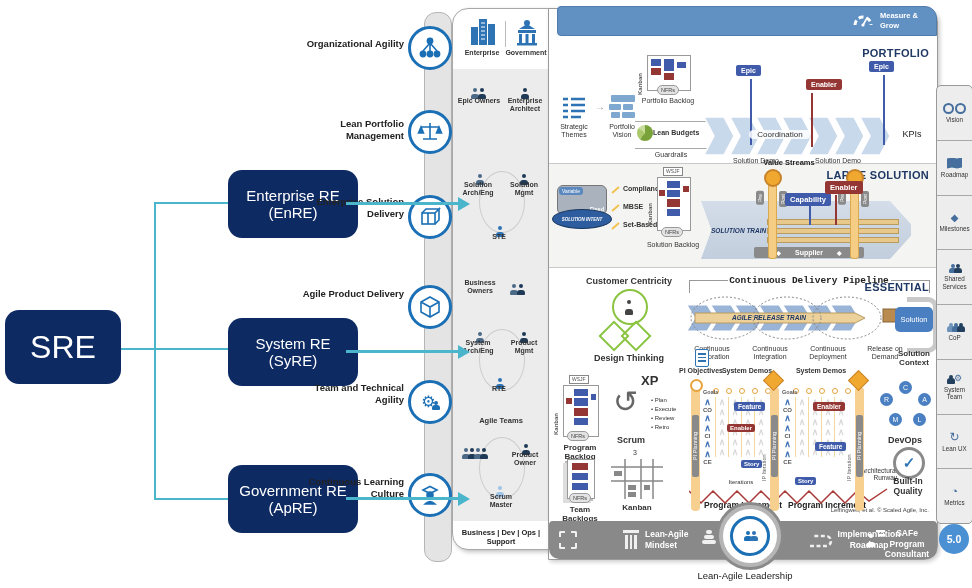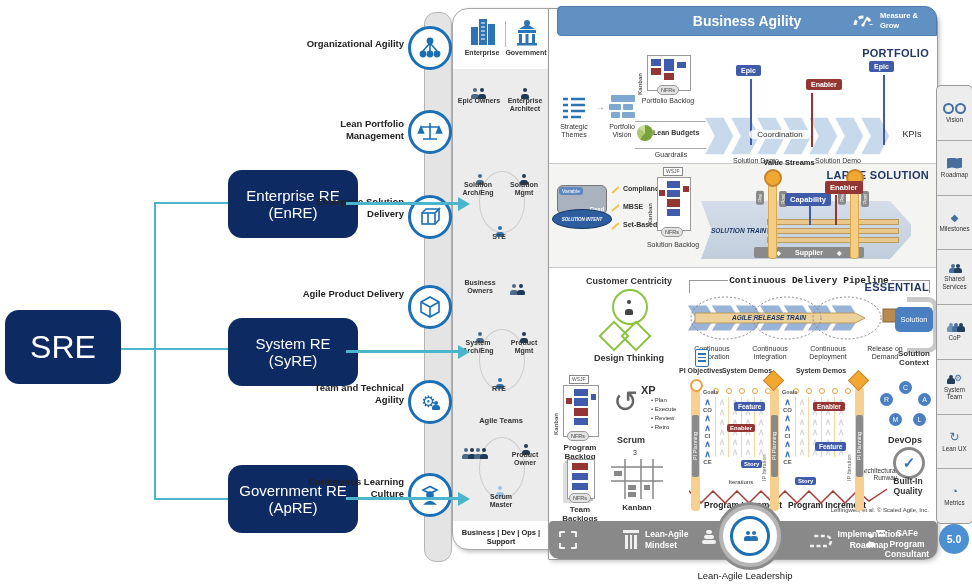--- a/index.html
+++ b/index.html
@@ -199,21 +199,20 @@
     <div class="lbl b" style="left:50px;top:442px;width:44px;">Product Owner</div>
     <span class="ab" style="left:42px;top:470px;color:#9dc3e6;"><span class="person"></span></span>
     <div class="lbl b" style="left:26px;top:484px;width:44px;">Scrum Master</div>
 
     <div class="lbl b" style="left:2px;top:520px;width:92px;font-size:7.5px;color:#222;">Business | Dev | Ops | Support</div>
   </div>
 
   <div class="ab" style="left:548px;top:8px;width:388px;height:550px;background:#fff;border:1px solid #9a9a9a;border-radius:0 14px 14px 0;box-shadow:2px 2px 4px rgba(0,0,0,.2);z-index:2;">
 
     <div class="ab" style="left:8px;top:-3px;right:0;height:28px;background:#6190c2;border:1px solid #4f7cab;border-radius:4px 12px 0 4px;z-index:3;">
-      <div class="ab b" style="left:0;right:0;top:6px;text-align:center;color:#fff;font-size:14px;">Business Agility</div>
       <span class="ab" style="right:62px;top:5px;">
           <svg width="22" height="15" viewBox="0 0 22 15">
             <path d="M3,13 A8,8 0 0 1 19,13" stroke="#fff" stroke-width="3" fill="none" stroke-dasharray="5 3"></path>
             <path d="M11,13 L15,6" stroke="#fff" stroke-width="1.6"></path>
             <circle cx="11" cy="13" r="1.6" fill="#fff"></circle>
           </svg>
         </span>
       <div class="ab b" style="right:8px;top:4px;width:48px;color:#fff;font-size:7.5px;line-height:1.3;">Measure &amp; Grow</div>
     </div>
 
@@ -401,21 +400,21 @@
 
     <div class="ab" style="left:18px;top:450px;width:26px;height:38px;background:#fff;border:1px solid #999;box-shadow:-4px 4px 0 #ddd,-2px 2px 0 #bbb;">
       <div class="bcell" style="left:4px;top:3px;width:16px;height:7px;background:#943634;"></div>
       <div class="bcell" style="left:4px;top:13px;width:16px;height:7px;background:#3f5ba9;"></div>
       <div class="bcell" style="left:4px;top:23px;width:16px;height:7px;background:#3f5ba9;"></div>
     </div>
     <div class="nfrs" style="left:20px;top:484px;">NFRs</div>
     <div class="lbl b" style="left:4px;top:496px;width:54px;font-size:8px;">Team Backlogs</div>
 
     <span class="ab" style="left:64px;top:378px;font-size:30px;line-height:30px;color:#666;transform:scaleX(-1);">↻</span>
-    <div class="ab b" style="left:92px;top:375px;font-size:11px;color:#333;">XP</div>
+    <div class="ab b" style="left:92px;top:364px;font-size:13px;color:#333;">XP</div>
     <div class="lbl" style="left:102px;top:388px;width:34px;text-align:left;font-size:6px;">• Plan</div>
     <div class="lbl" style="left:102px;top:397px;width:34px;text-align:left;font-size:6px;">• Execute</div>
     <div class="lbl" style="left:102px;top:406px;width:34px;text-align:left;font-size:6px;">• Review</div>
     <div class="lbl" style="left:102px;top:415px;width:34px;text-align:left;font-size:6px;">• Retro</div>
     <div class="lbl b" style="left:60px;top:426px;width:44px;font-size:9px;">Scrum</div>
 
     <div class="lbl" style="left:78px;top:440px;width:16px;">3</div>
     <span class="ab" style="left:62px;top:450px;">
       <svg width="52" height="40" viewBox="0 0 52 40">
           <g stroke="#888" stroke-width="1.5" fill="none">

